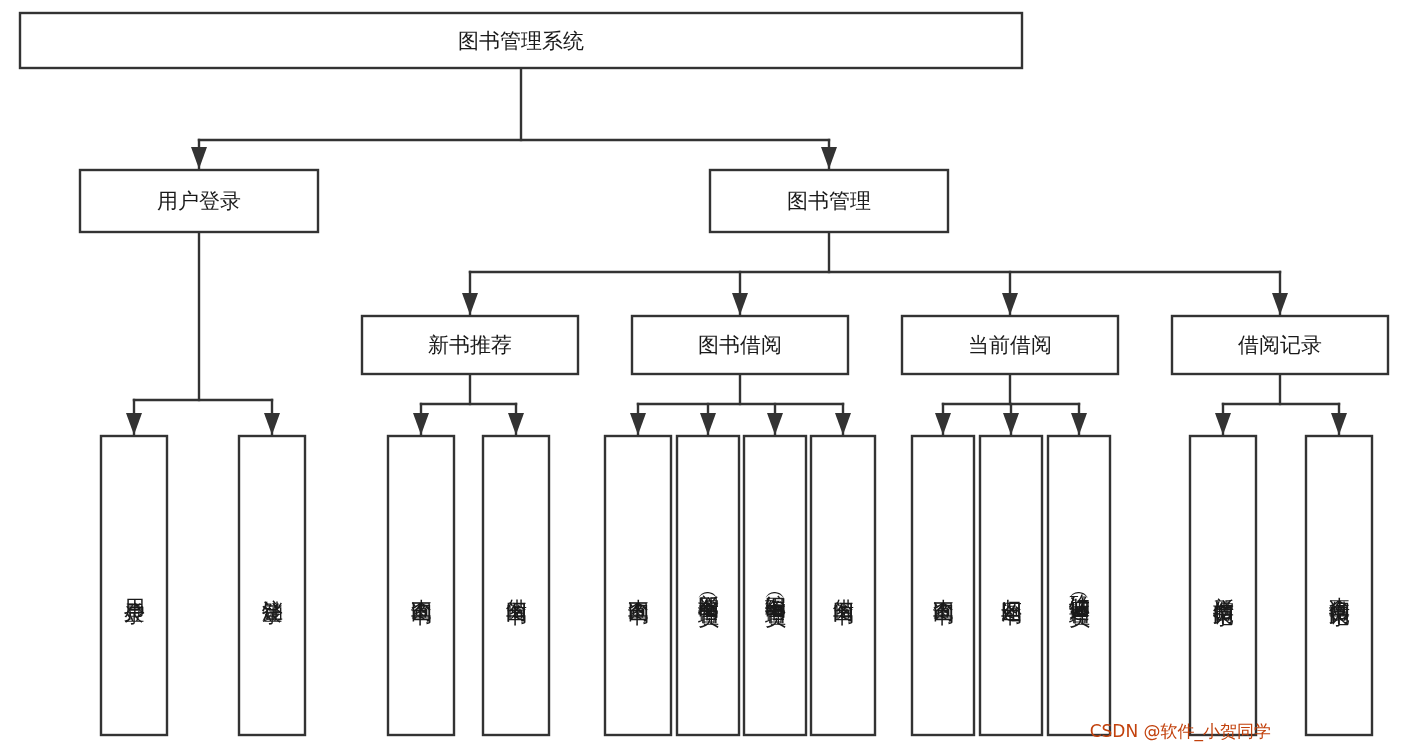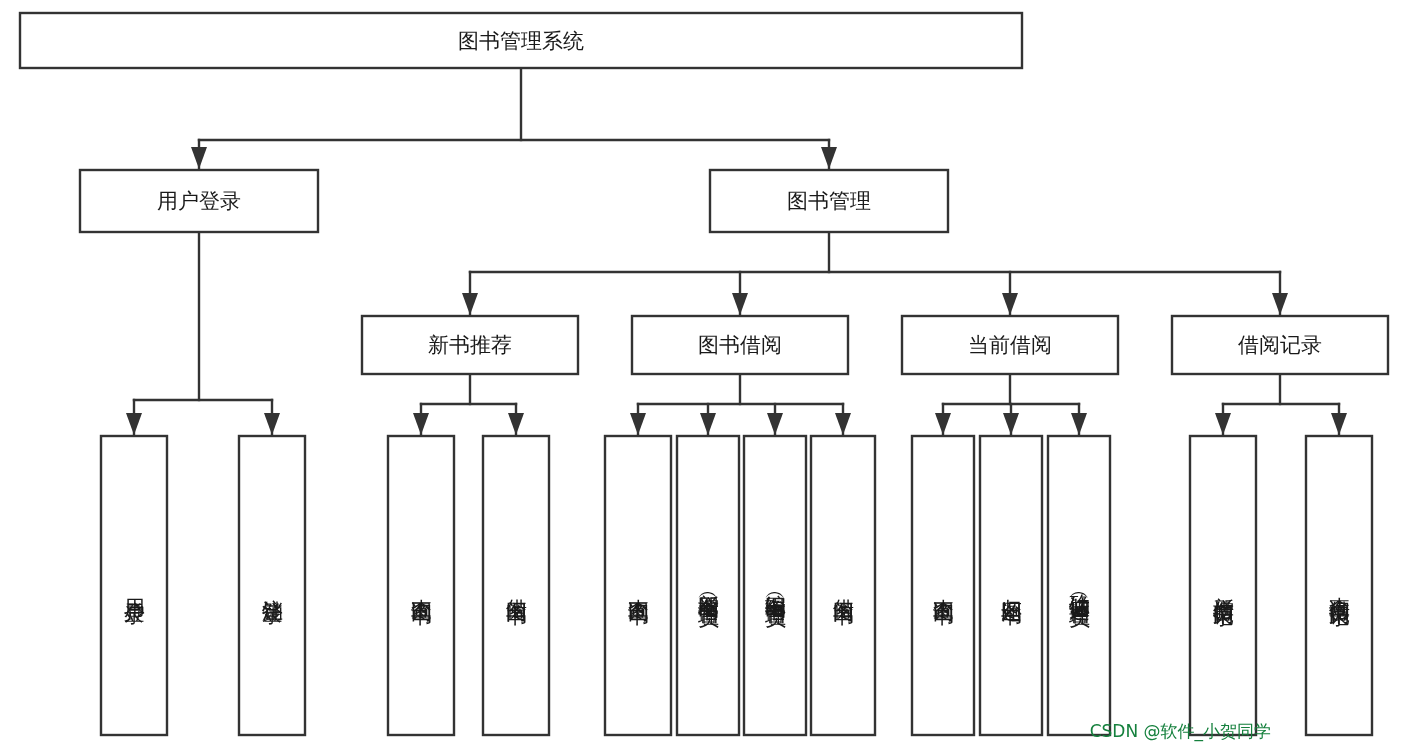--- a/index.html
+++ b/index.html
@@ -64,21 +64,21 @@
     white-space: nowrap;
     pointer-events: none;
     user-select: none;
   }
   .watermark {
     position: absolute;
     right: 8px;
     bottom: 4px;
     font-family: "DejaVu Sans", "Liberation Sans", sans-serif;
     font-size: 17px;
-    color: #15803d;
+    color: #c2410c;
     white-space: nowrap;
     user-select: none;
   }
 </style>
 </head>
 <body>
 
 <div id="diagram-root">
 
   <svg id="chart-svg" viewBox="0 0 1405 747">

